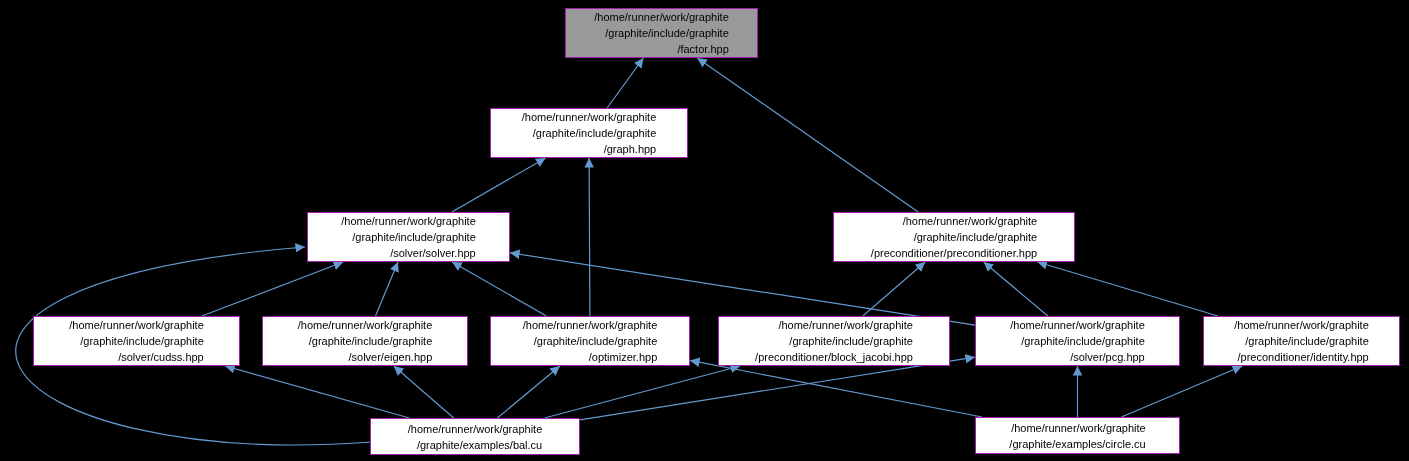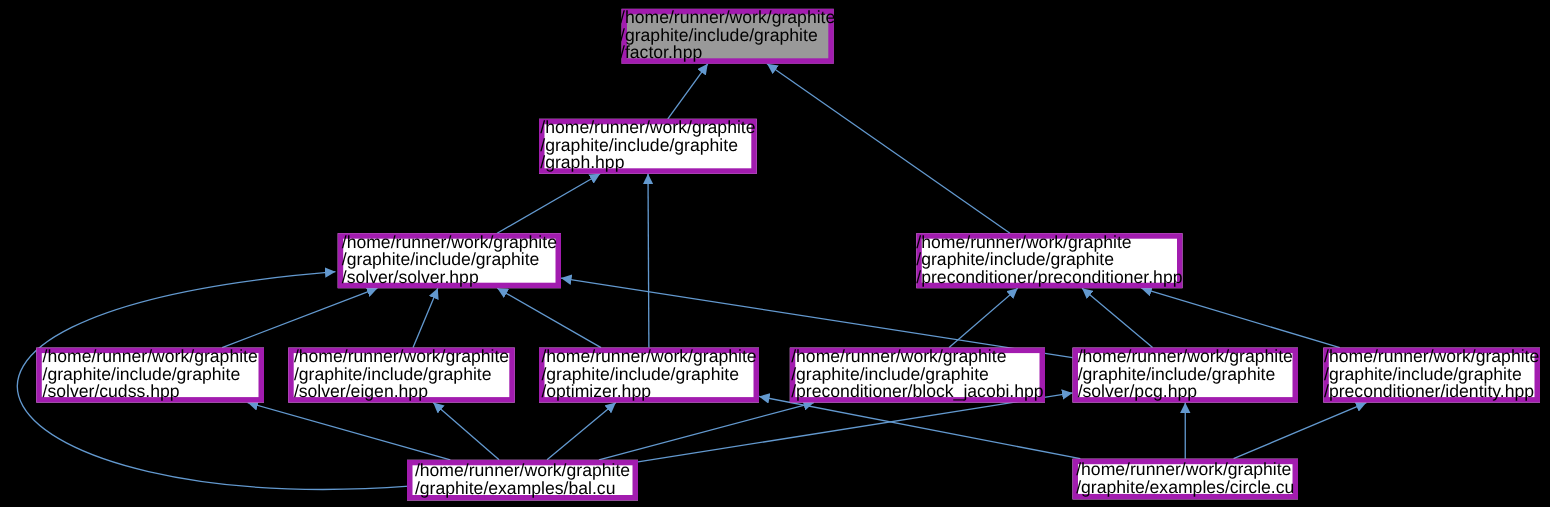--- a/index.html
+++ b/index.html
@@ -8,25 +8,25 @@
     width:1409px;height:461px;
     background:var(--bg,#000);
     font-family:"Liberation Sans","DejaVu Sans",sans-serif;
     overflow:hidden;
   }
   #edges{position:absolute;left:0;top:0;width:1409px;height:461px;}
   .node{
     position:absolute;
     box-sizing:border-box;
     display:flex;align-items:center;justify-content:center;
-    text-align:left;
+    text-align:right;
     background:var(--node-fill,#fff);
-    border:5px solid #a21caf;
+    border:1px solid #a21caf;
     color:var(--text,#000);
-    font-size:16px;line-height:16px;
+    font-size:11px;line-height:16px;
     white-space:pre-line;
     cursor:pointer;
   }
   .node.highlight{background:var(--node-hl,#999);}
 </style>
 </head>
 <body>
 
 <div id="canvas">
 

